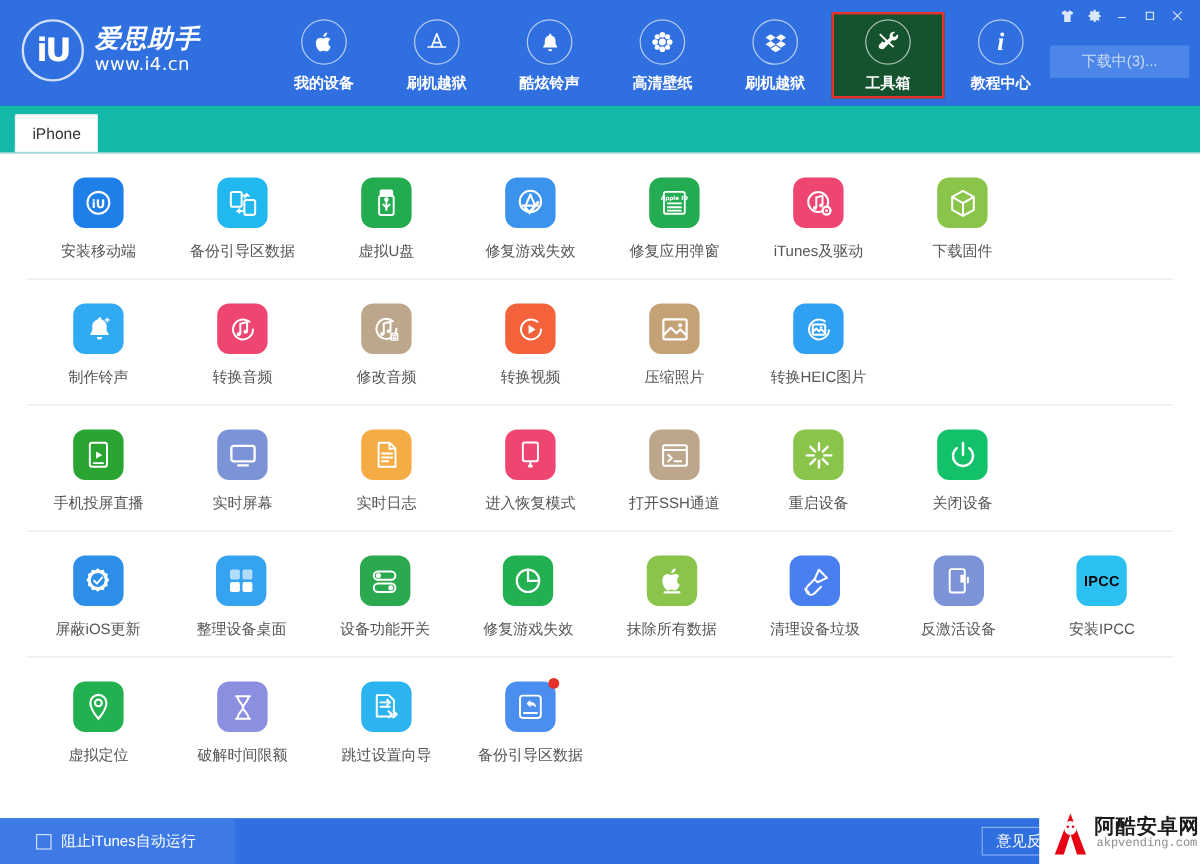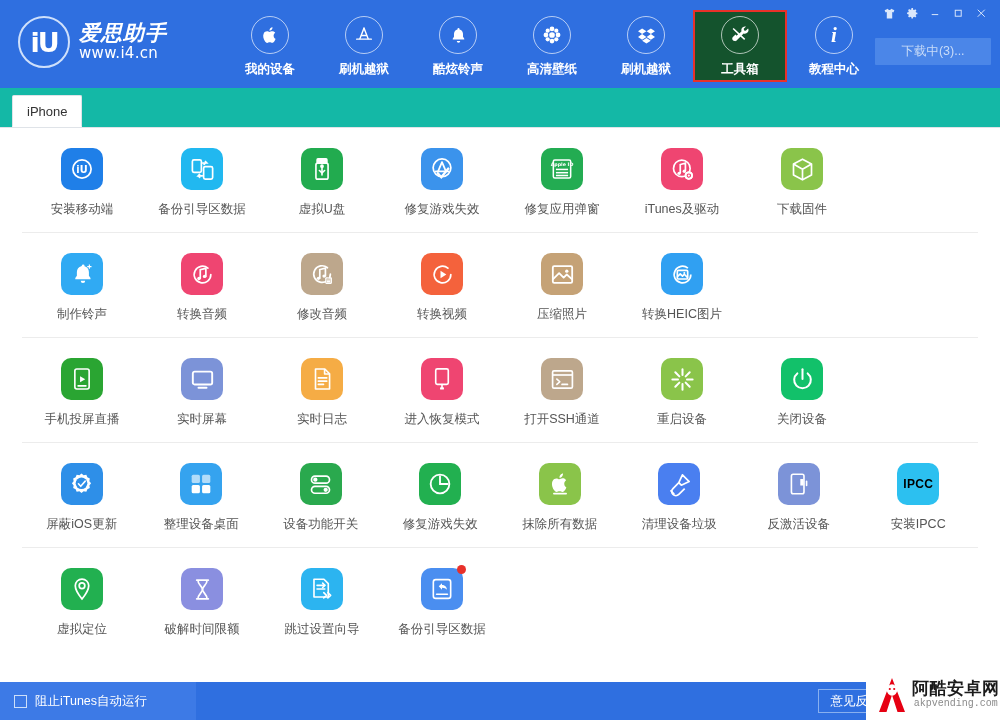--- a/index.html
+++ b/index.html
@@ -109,21 +109,21 @@
     border-radius: 50%; background: #e8302a;
   }
 
   
   .footer {
     flex: 0 0 38px; height: 38px; background: #2f6fe0;
     display: flex; align-items: center; position: relative;
   }
   .footer-left {
     width: 196px; height: 38px; background: #3d7ae6;
-    display: flex; align-items: center; padding-left: 14px;
+    display: flex; align-items: center; padding-left: 30px;
   }
   .cb-box {
     width: 13px; height: 13px; border: 1.4px solid #cddff9; background: transparent;
     display: inline-block; margin-right: 8px; cursor: pointer;
   }
   .cb-label { color: #fff; font-size: 12.5px; }
   .footer-right {
     position: absolute; right: 10px; display: flex; gap: 8px; align-items: center;
   }
   .foot-btn {

